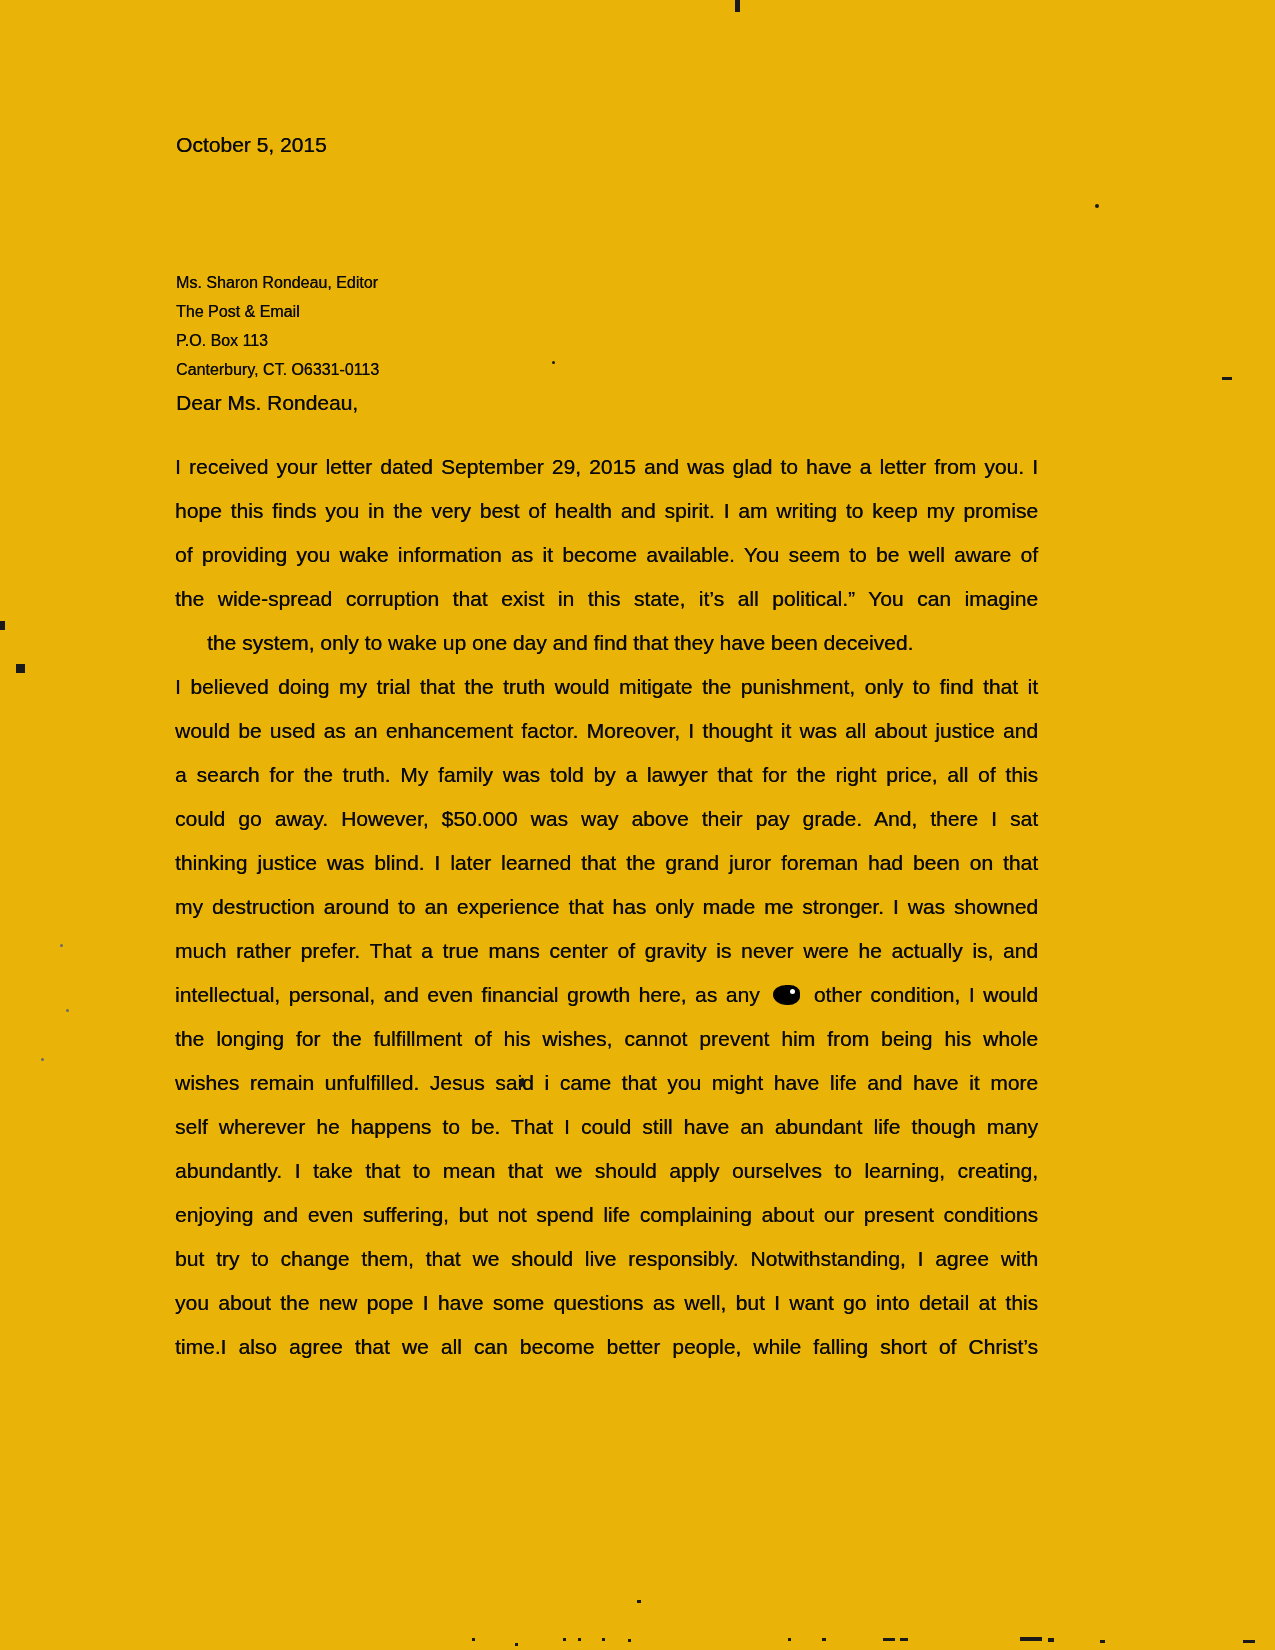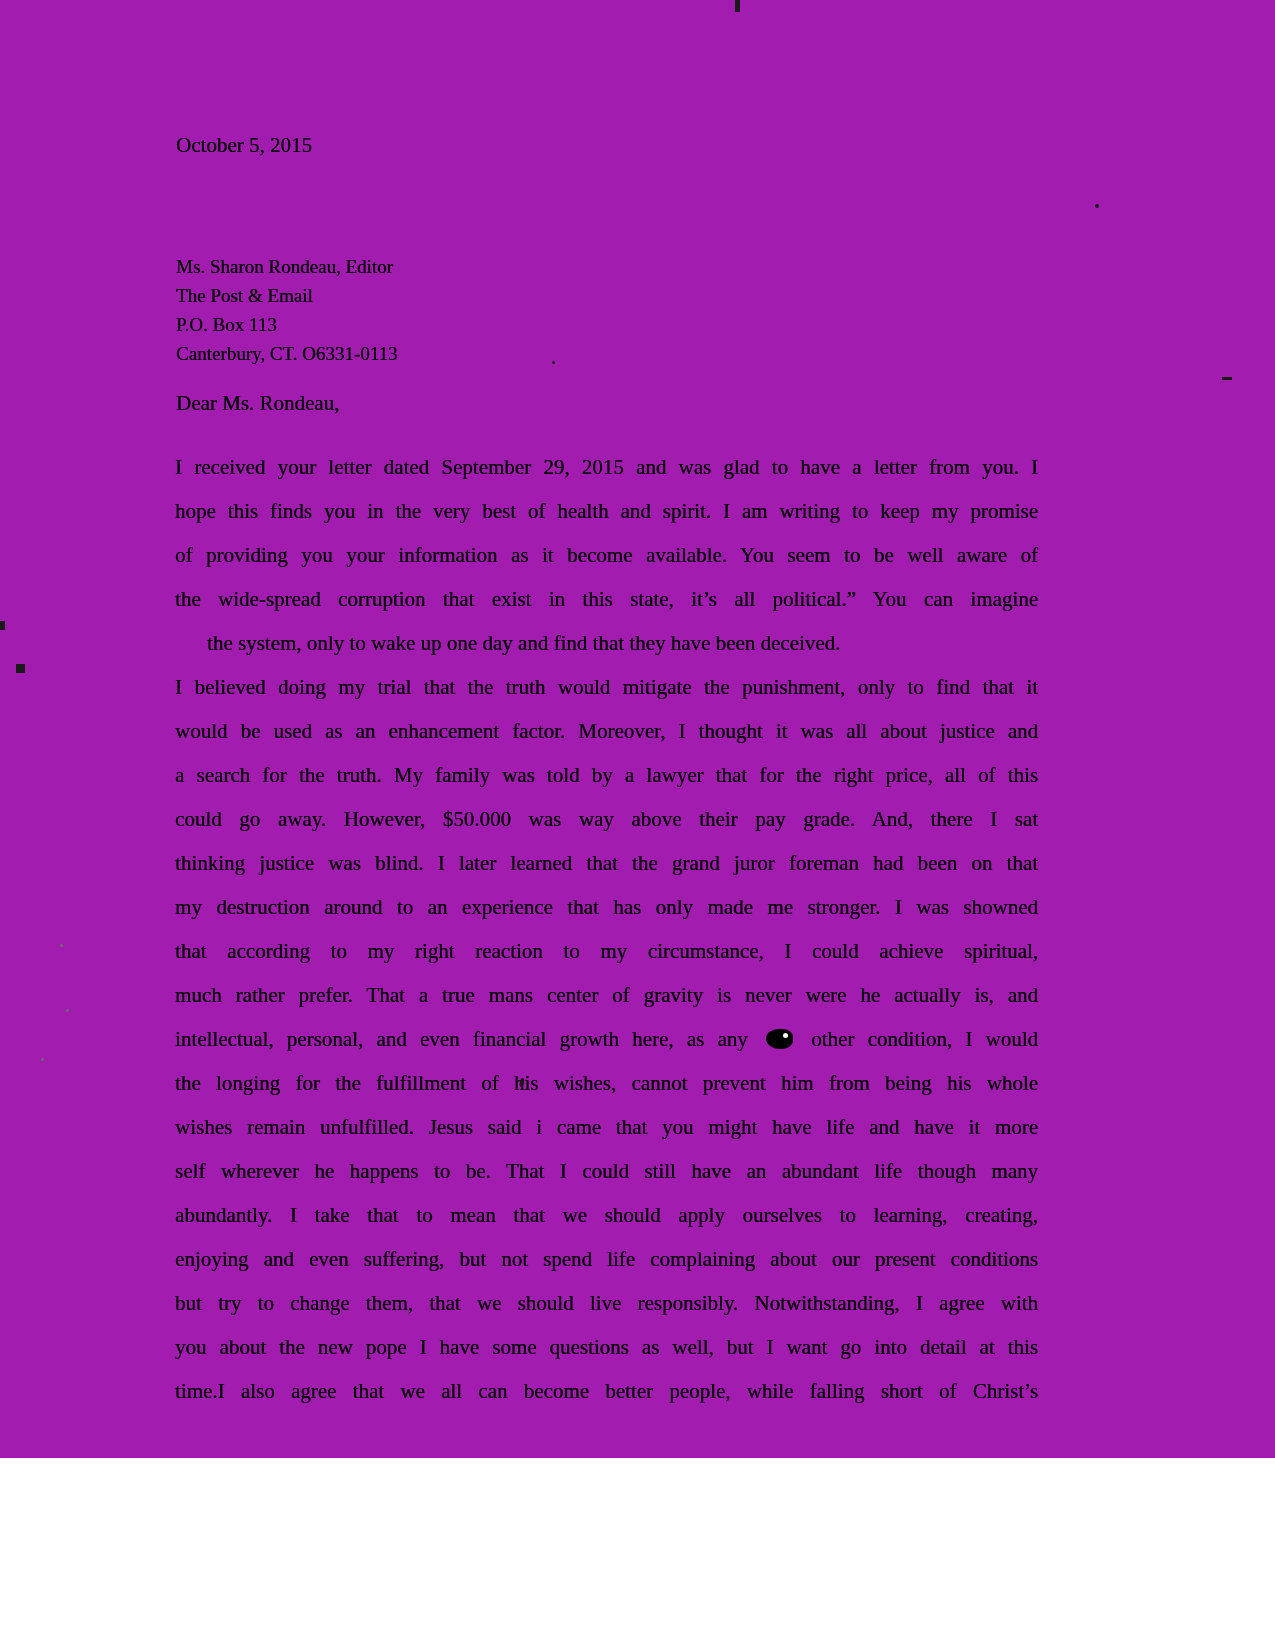--- a/index.html
+++ b/index.html
@@ -3,38 +3,38 @@
 <meta charset="utf-8">
 <style>
   html, body {
     margin: 0;
     padding: 0;
     background: #ffffff;
   }
   .page {
     position: relative;
     width: 1275px;
-    height: 1458px;
-    background: #a21caf;
-    font-family: Liberation Serif, serif;
+    height: 1650px;
+    background: #eab308;
+    font-family: Liberation Sans, sans-serif;
     color: #0a0a0a;
     overflow: hidden;
     text-shadow: 0.35px 0.15px 0 rgba(0,0,0,0.85);
   }
   .date {
     position: absolute;
     left: 176px;
     top: 133px;
     font-size: 21px;
   }
   .address {
     position: absolute;
     left: 176px;
-    top: 252px;
-    font-size: 19px;
+    top: 268px;
+    font-size: 16px;
     line-height: 29px;
   }
   .salutation {
     position: absolute;
     left: 176px;
     top: 391px;
     font-size: 21px;
   }
   .body-block {
     position: absolute;
@@ -95,31 +95,30 @@
     <div>The Post &amp; Email</div>
     <div>P.O. Box 113</div>
     <div>Canterbury, CT. O6331-0113</div>
   </div>
 
   <div class="salutation">Dear Ms. Rondeau,</div>
 
   <div class="body-block">
     <div class="line">I received your letter dated September 29, 2015 and was glad to have a letter from you.  I</div>
     <div class="line">hope this finds you in the very best of health and spirit.  I am writing to keep my promise</div>
-    <div class="line">of providing you your information as it become available.  You seem to be well aware of</div>
+    <div class="line">of providing you wake information as it become available.  You seem to be well aware of</div>
     <div class="line">the wide-spread corruption that exist in this state, it’s all political.”  You can imagine</div>
     <div class="line no-just">the system, only to wake up one day and find that they have been deceived.</div>
 
     <div class="line">I believed doing my trial that the truth would mitigate the punishment, only to find that it</div>
     <div class="line">would be used as an enhancement factor.  Moreover, I thought it was all about justice and</div>
     <div class="line">a search for the truth. My family was told by a lawyer that for the right price, all of this</div>
     <div class="line">could go away. However, $50.000 was way above their pay grade.  And, there I sat</div>
     <div class="line">thinking justice was blind.  I later learned that the grand juror foreman had been on that</div>
     <div class="line">my destruction around to an experience that has only made me stronger.  I was showned</div>
-    <div class="line">that according to my right reaction to my circumstance, I could achieve spiritual,</div>
 
     <div class="line">much rather prefer.  That a true mans center of gravity is never were he actually is, and</div>
 
     <div class="line"><span>intellectual, personal, and even financial growth here, as any</span> <span class="ink-blob"></span> <span>other condition, I would</span></div>
     <div class="line">the longing for the fulfillment of his wishes, cannot prevent him from being his whole</div>
     <div class="line">wishes remain unfulfilled.  Jesus said i came that you might have life and have it more</div>
     <div class="line">self wherever he happens to be.  That I could still have an abundant life though many</div>
     <div class="line">abundantly.  I take that to mean that we should apply ourselves to learning, creating,</div>
     <div class="line">enjoying and even suffering, but not spend life complaining about our present conditions</div>
     <div class="line">but try to change them, that we should live responsibly.  Notwithstanding, I agree with</div>

